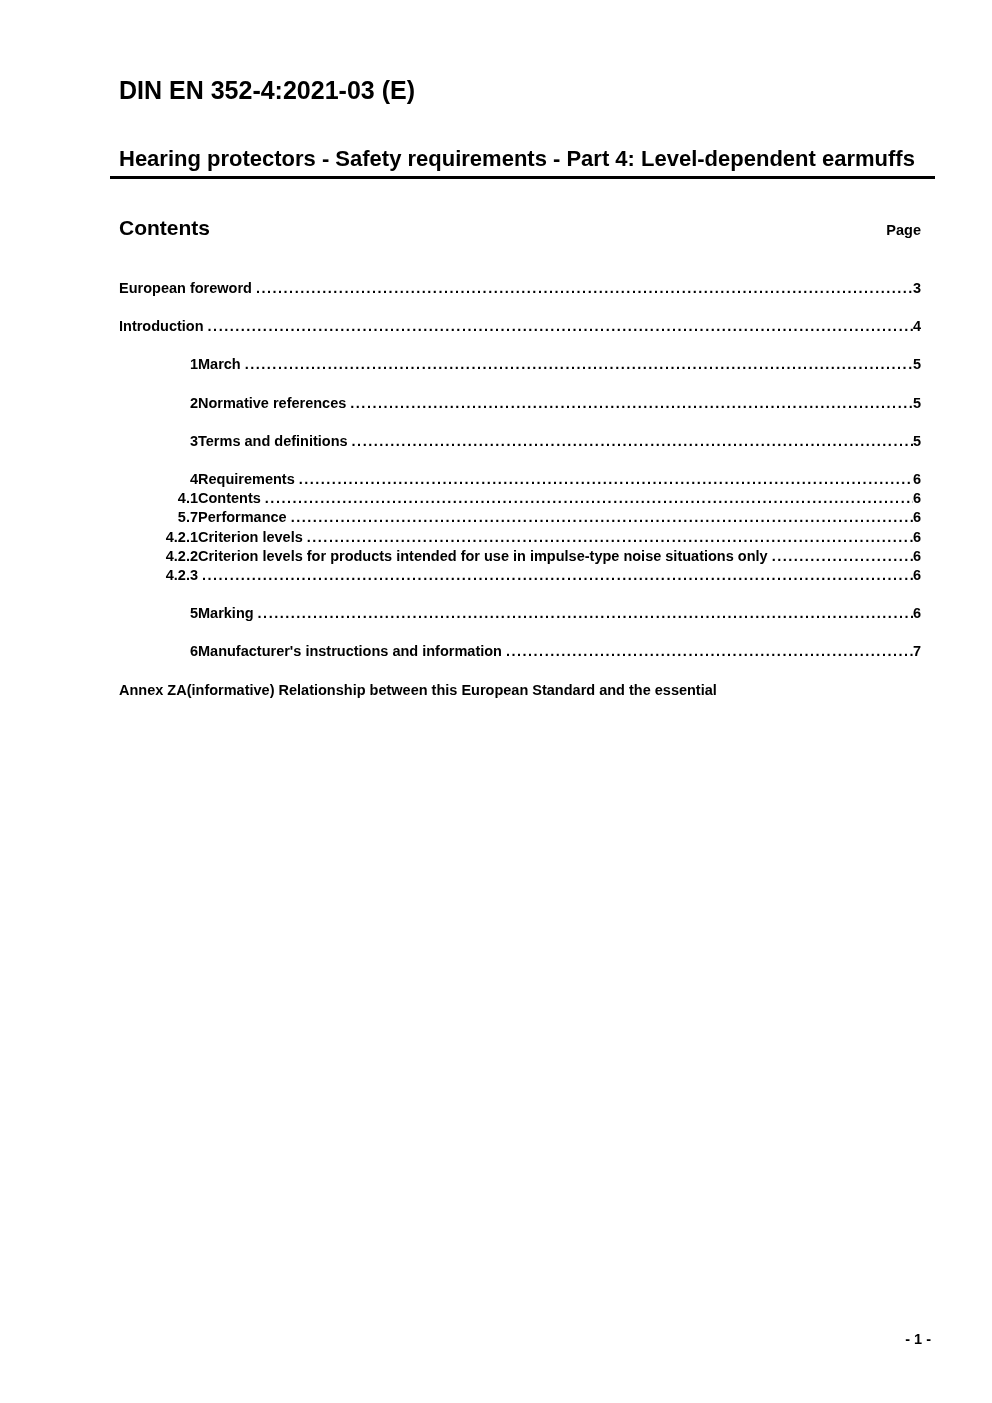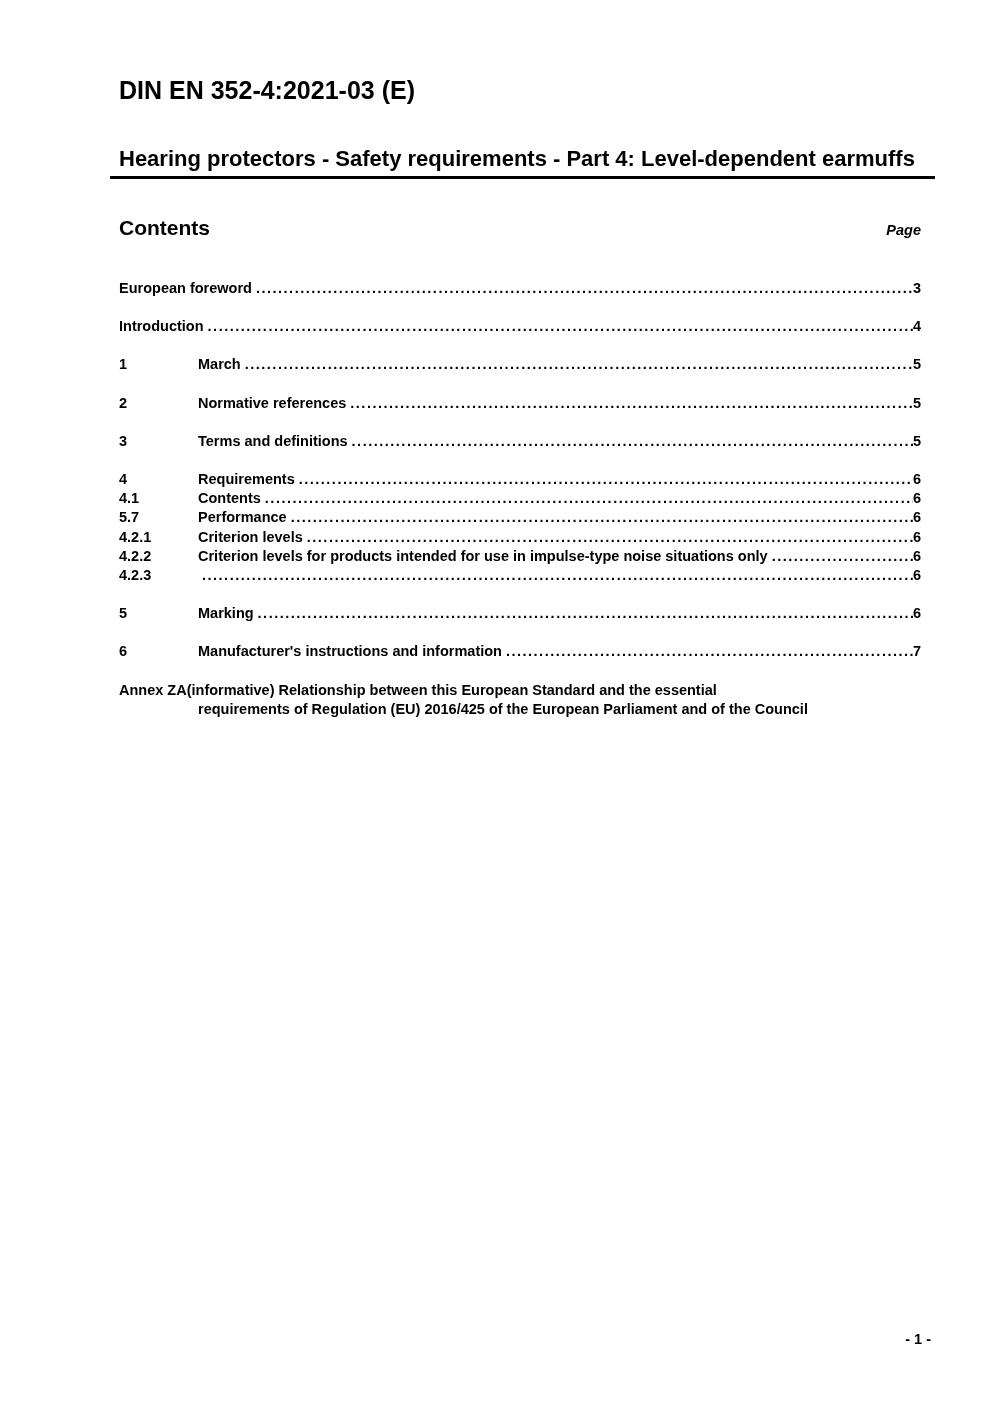--- a/index.html
+++ b/index.html
@@ -41,24 +41,25 @@
     display: flex;
     justify-content: space-between;
     align-items: baseline;
     margin-top: 37px;
   }
   .contents-heading {
     font-size: 21px;
     line-height: 24px;
     margin: 0;
   }
-  .page-label { font-size: 14.5px; font-style: italic; }
+  .page-label { font-size: 14.5px; }
   .toc {
     margin-top: 39px;
     font-size: 14.5px;
+    text-align: right;
   }
   .toc-entry.gap { margin-top: 19px; }
   .toc-line {
     display: flex;
     align-items: baseline;
     line-height: 19.2px;
   }
   .toc-line.indent { padding-left: 79px; }
   .toc-num { width: 79px; flex: none; white-space: pre; }
   .toc-title { flex: none; white-space: pre; }
@@ -198,21 +199,18 @@
             <span class="toc-num">6</span>
             <span class="toc-title">Manufacturer's instructions and information</span>
             <span class="toc-dots"></span>
             <span class="toc-page">7</span>
           </div>
         </div>
         <div class="toc-entry gap">
           <div class="toc-line">
             <span class="toc-title">Annex ZA(informative) Relationship between this European Standard and the essential</span>
           </div>
-          <div class="toc-line indent">
-            <span class="toc-title">requirements of Regulation (EU) 2016/425 of the European Parliament and of the Council</span>
-          </div>
         </div>
       </div>
   </div>
 
   <div class="footer">- 1 -</div>
 </div>
 
 </body></html>

